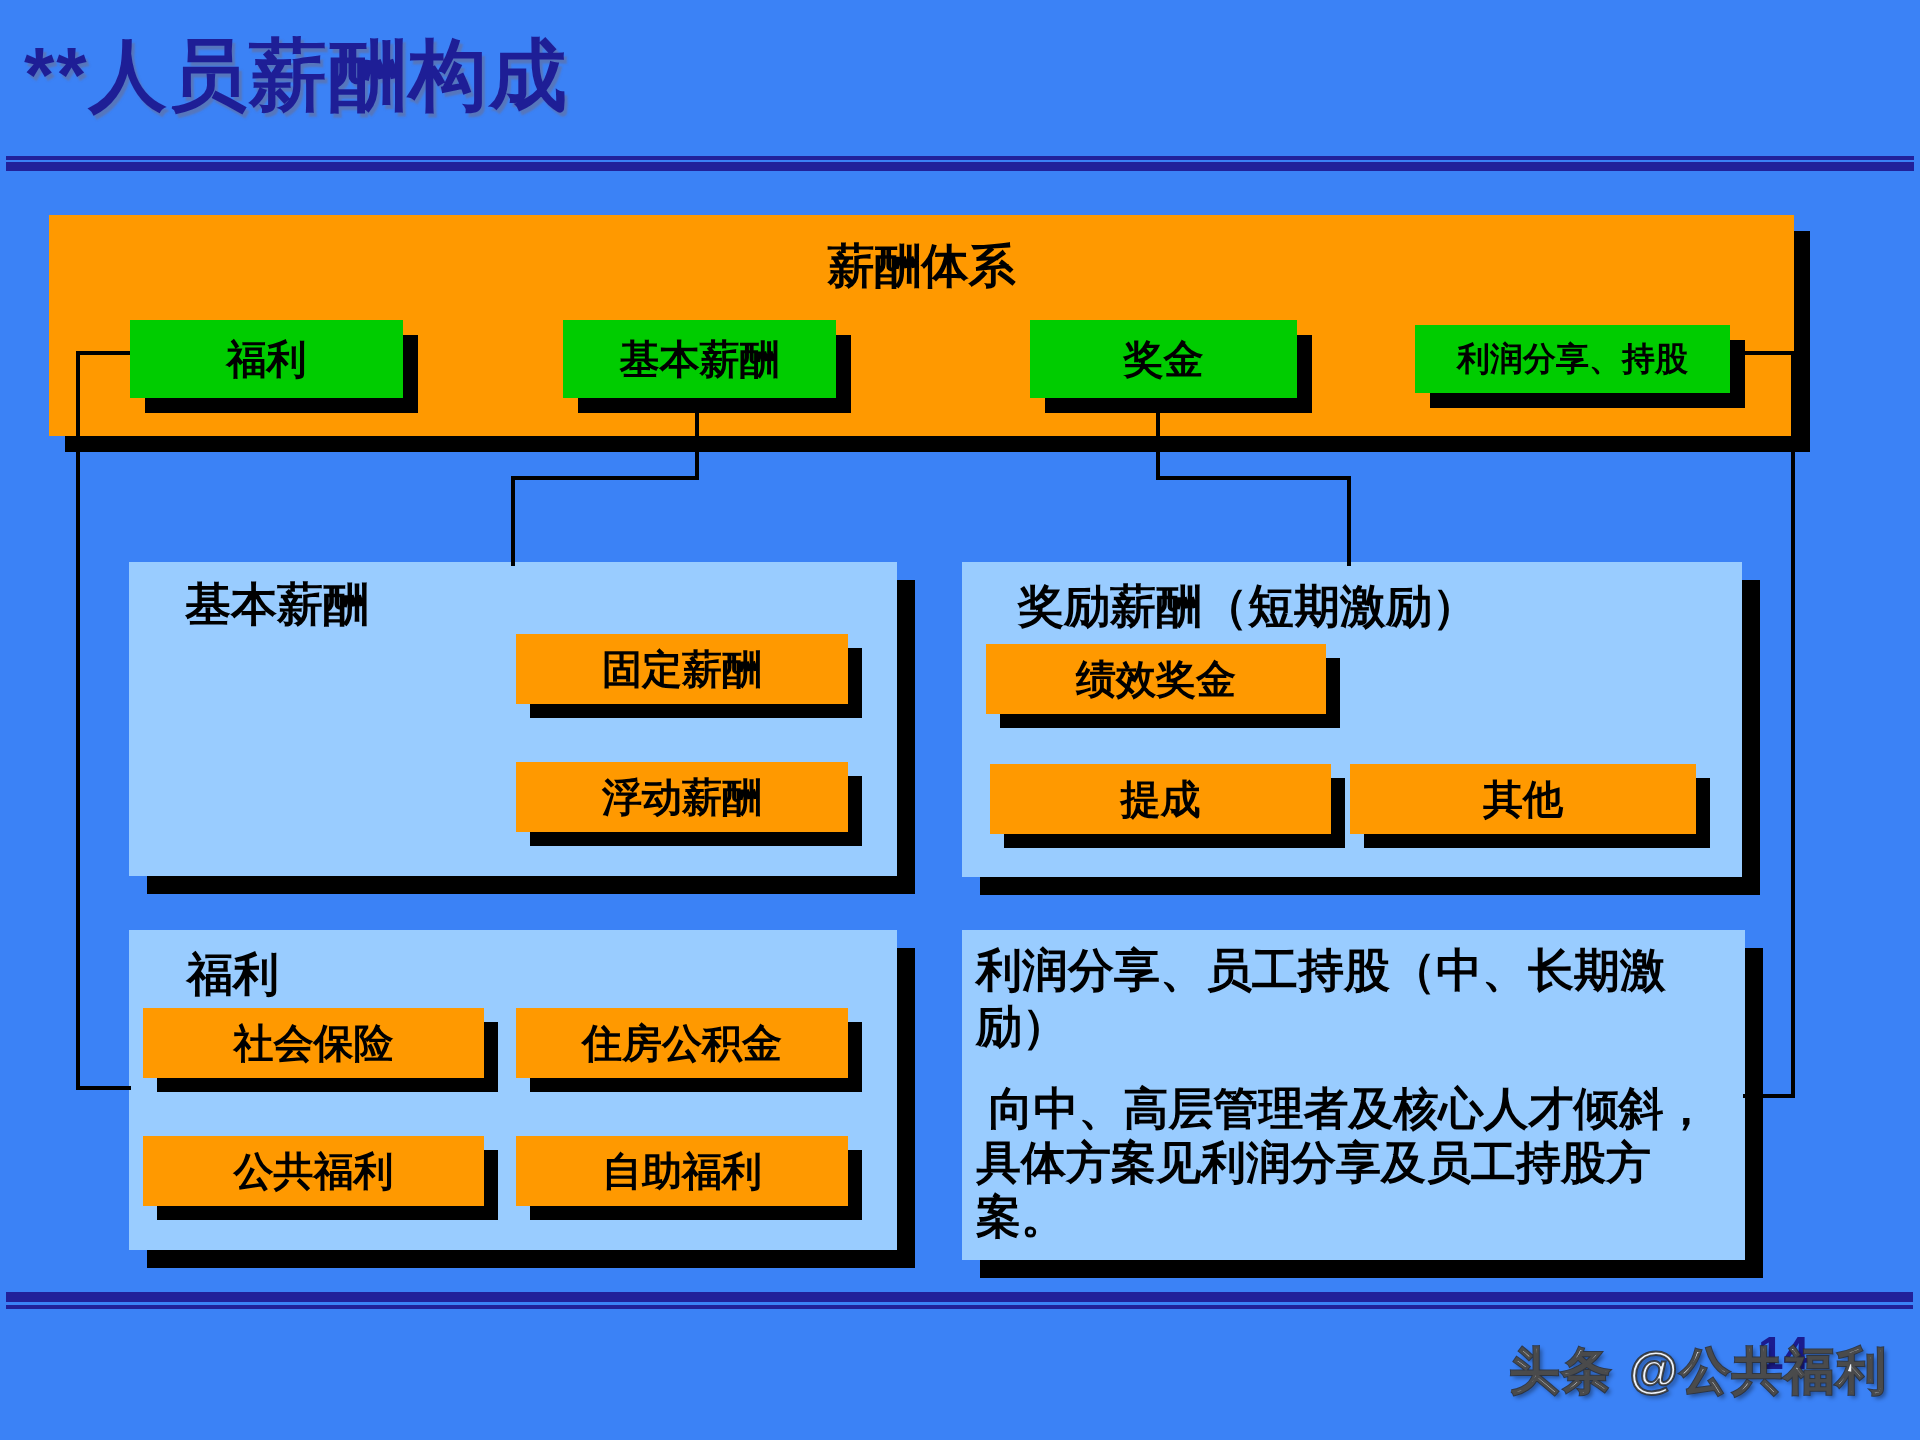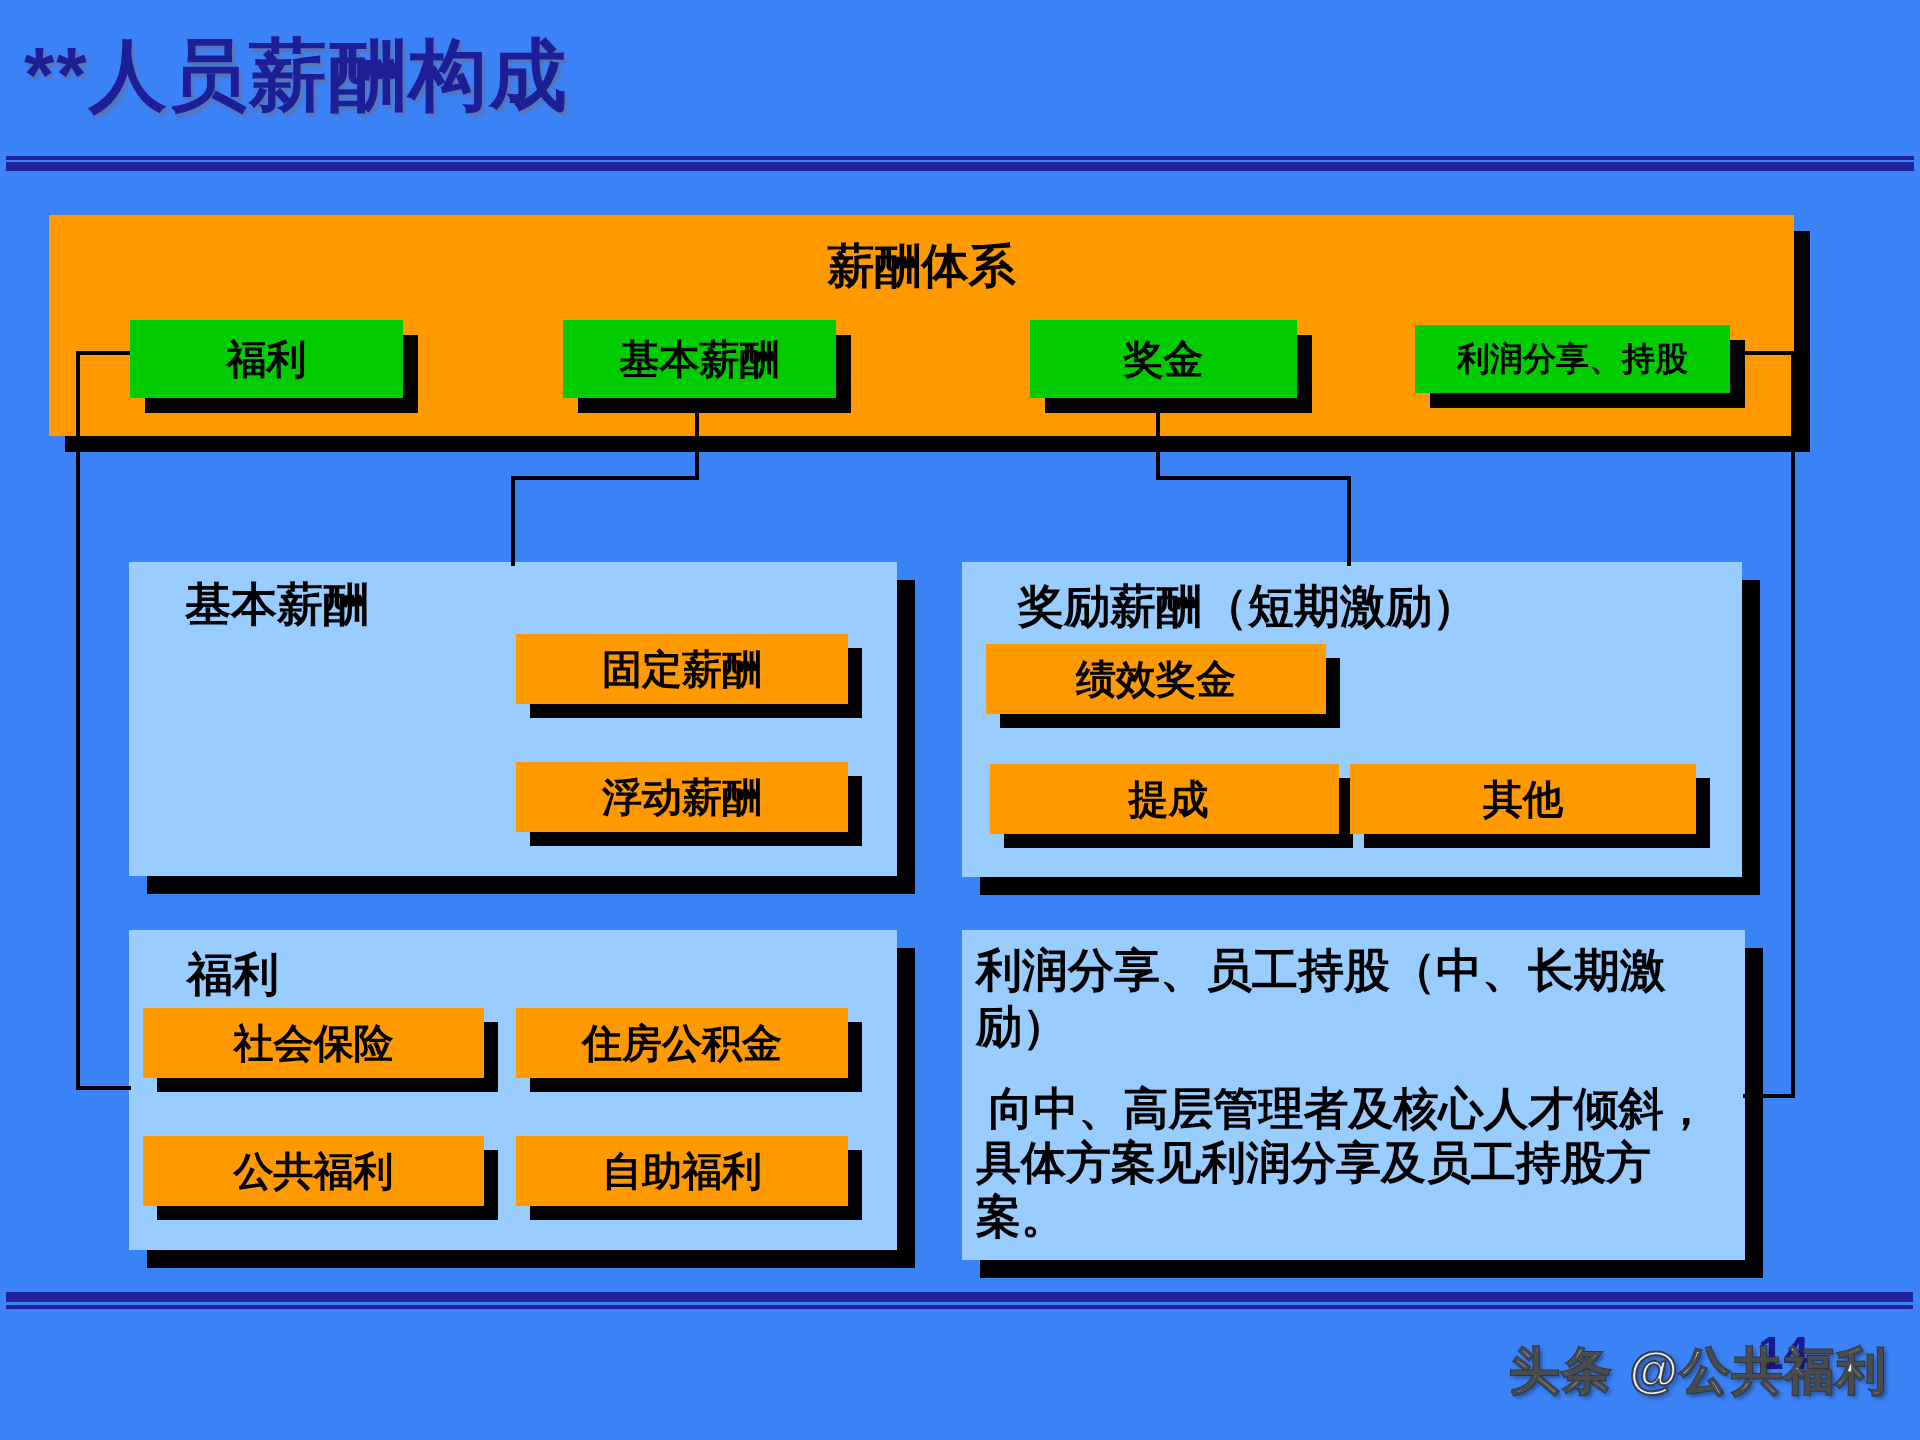--- a/index.html
+++ b/index.html
@@ -57,21 +57,21 @@
   }
   
   .obox{
     position:absolute;background:#ff9900;box-shadow:14px 14px 0 #000;
     display:flex;align-items:center;justify-content:center;
     font-size:40px;font-weight:bold;white-space:nowrap;
   }
   .o-fixed{left:387px;top:72px;width:332px;height:70px;}
   .o-variable{left:387px;top:200px;width:332px;height:70px;}
   .o-perf{left:24px;top:82px;width:340px;height:70px;}
-  .o-commission{left:28px;top:202px;width:341px;height:70px;padding-left:8px;}
+  .o-commission{left:28px;top:202px;width:341px;height:70px;}
   .o-other{left:388px;top:202px;width:346px;height:70px;}
   .o-social{left:14px;top:78px;width:341px;height:70px;}
   .o-housing{left:387px;top:78px;width:332px;height:70px;}
   .o-public{left:14px;top:206px;width:341px;height:70px;}
   .o-self{left:387px;top:206px;width:332px;height:70px;}
   
   .page-number{
     left:1758px;top:1326px;font-size:46px;font-weight:bold;color:#1b1b8f;z-index:9;
   }
   .watermark{

